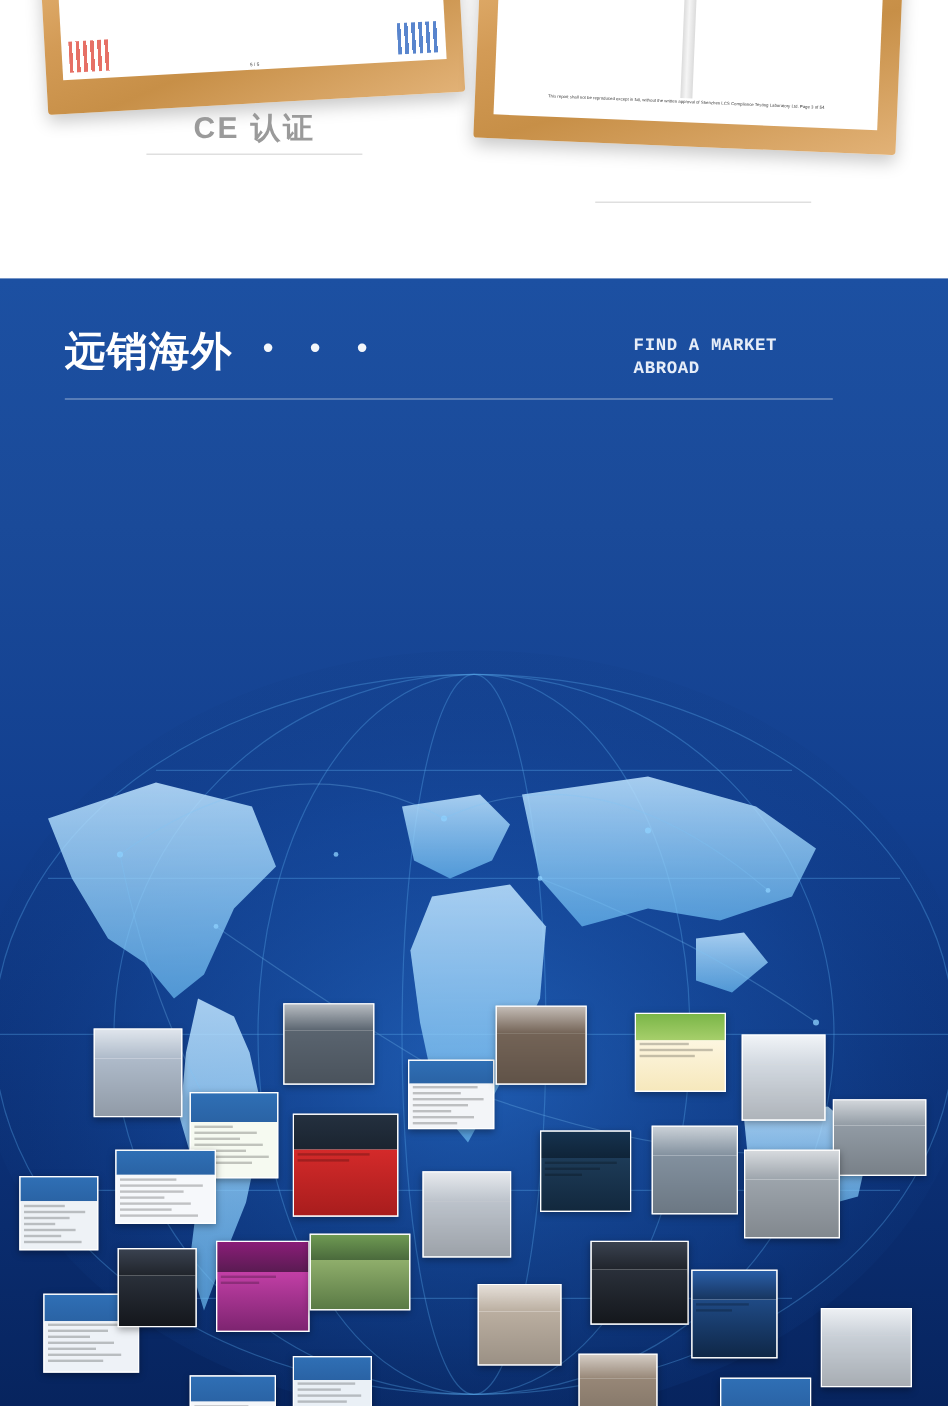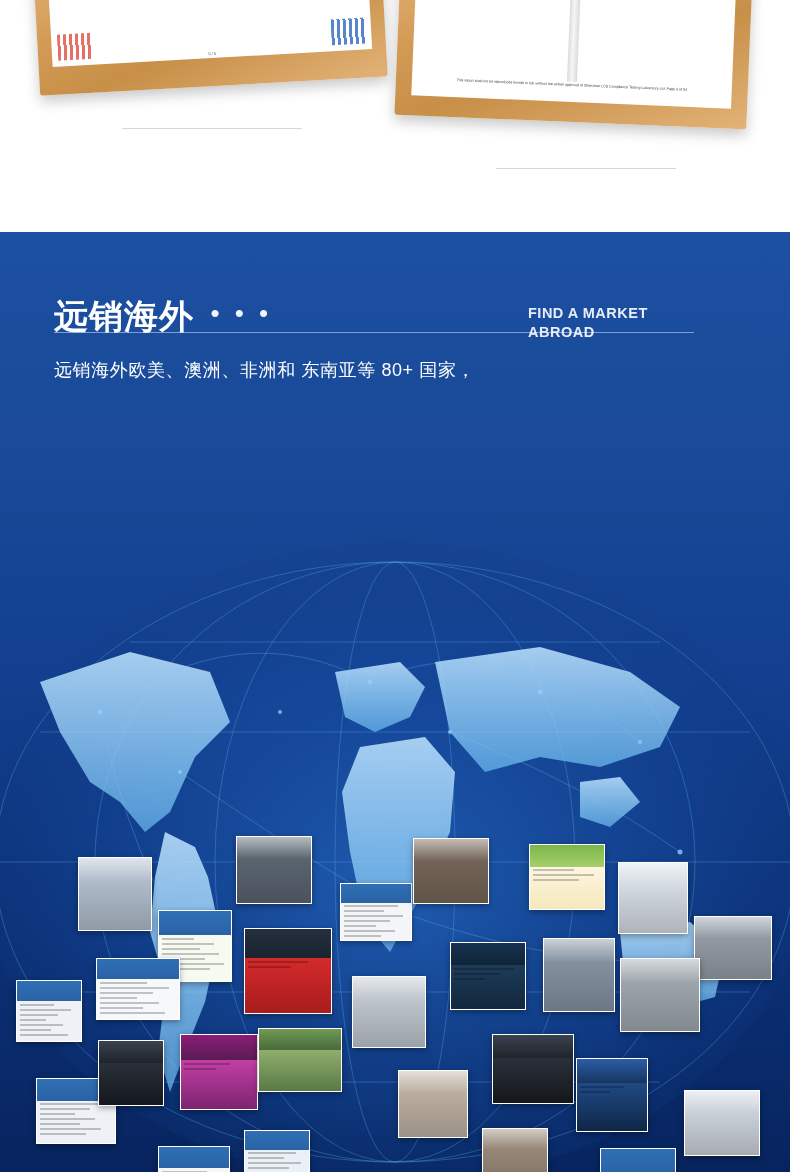--- a/index.html
+++ b/index.html
@@ -171,22 +171,23 @@
     position: relative;
     width: 790px;
     height: 940px;
     background: #1b4fa0;
     background: linear-gradient(180deg, #1c50a2 0%, #1a4a99 22%, #123f8f 48%, #0b2f74 78%, #07245e 100%);
     overflow: hidden;
   }
   .market-head {
     position: absolute;
     left: 54px;
-    top: 62px;
+    top: 38px;
     width: 690px;
+    font-family: Liberation Mono, monospace;
   }
   .mh-title {
     color: #ffffff;
     font-size: 34px;
     font-weight: bold;
     letter-spacing: 1px;
     display: inline-block;
   }
   .mh-dots {
     display: inline-block;
@@ -304,20 +305,21 @@
     <div class="cert" id="emc-cert">
       <div class="cert-frame">
         <div class="cert-inner">
           <div class="book-spine"></div>
           <div class="book-footer">This report shall not be reproduced except in full, without the written approval of Shenzhen LCS Compliance Testing Laboratory Ltd.
 Page 3 of 54</div>
         </div>
       </div>
     </div>
 
+    <div class="cert-caption" id="ce-caption">CE 认证</div>
     <div class="cert-rule" id="ce-rule"></div>
 
     <div class="cert-rule" id="emc-rule"></div>
   </section>
 
   <section class="market">
 
     <svg class="globe" viewBox="0 0 830 640">
       <defs>
         <radialGradient id="gglow" cx="50%" cy="55%" r="62%">
@@ -380,21 +382,20 @@
         <path d="M470 200 Q600 250 700 320"></path>
       </g>
     </svg>
 
     <div class="market-head">
       <span class="mh-title">远销海外</span>
       <span class="mh-dots">• • •</span>
       <div class="mh-en">FIND A MARKET ABROAD</div>
     </div>
     <div class="mh-rule"></div>
-    <div class="mh-p" id="mh-p1">远销海外欧美、澳洲、非洲和 东南亚等 80+ 国家，</div>
 
     <div class="thumbs" id="thumbs">
         <div class="thumb" style="left: 78px; top: 625px; width: 74px; height: 74px;">
           <div class="t-top" style="background: linear-gradient(rgba(255, 255, 255, 0.55), rgba(0, 0, 0, 0.06)), rgb(185, 198, 214);"></div>
           <div class="t-bot" style="background: linear-gradient(rgba(0, 0, 0, 0.06), rgba(0, 0, 0, 0.22)), rgb(185, 198, 214);"></div>
         </div>
         <div class="thumb" style="left: 16px; top: 748px; width: 66px; height: 62px;">
           <div class="t-top" style="background: linear-gradient(rgb(47, 111, 181), rgb(42, 99, 165));"></div>
           <div class="t-bot" style="background: rgb(238, 242, 246);">
             <div class="t-lines">

